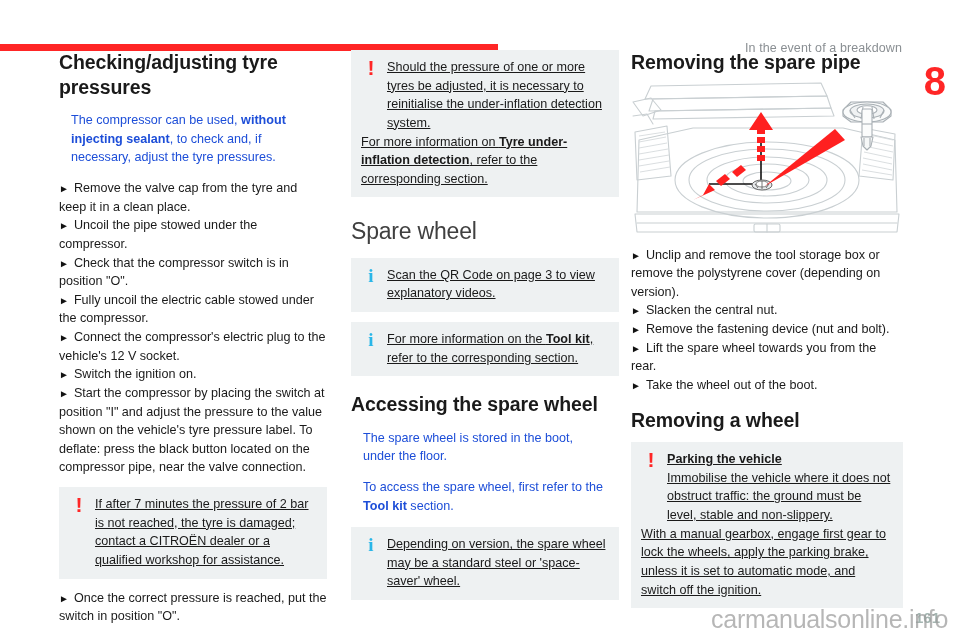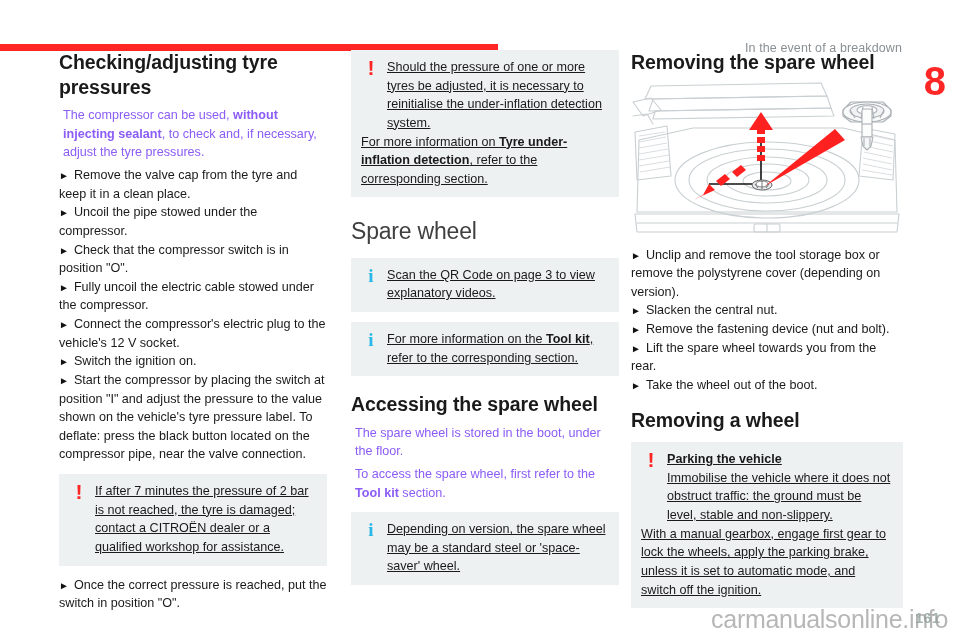--- a/index.html
+++ b/index.html
@@ -79,22 +79,22 @@
   h2.grey-title {
     font-size: 23px;
     font-weight: normal;
     color: #404040;
     margin: 22px 0 13px 0;
     line-height: 1.1;
     letter-spacing: -0.2px;
   }
   p.body {
     font-size: 12.6px;
-    color: #8b5cf6;
-    margin: 4px;
+    color: #1d4ed8;
+    margin: 12px;
     line-height: 1.48;
     text-align: left;
   }
   p.body + p.body { margin-top: 0; }
   .b { font-weight: bold; }
 
   ul.steps {
     list-style: none;
     margin: 0;
     padding: 0;
@@ -261,21 +261,21 @@
     <p class="body">The spare wheel is stored in the boot, under the floor.</p>
     <p class="body"><span>To access the spare wheel, first refer to the </span><span class="b">Tool kit</span><span> section.</span></p>
 
     <div class="callout">
       <span class="ico info-ico">i</span>
       <span class="ctext">Depending on version, the spare wheel may be a standard steel or 'space-saver' wheel.</span>
     </div>
   </div>
 
   <div class="col col-3">
-    <h1 class="sec-title" style="margin-bottom:5px;">Removing the spare wheel</h1>
+    <h1 class="sec-title" style="margin-bottom:5px;">Removing the spare pipe</h1>
 
     <div class="figure">
       <svg width="272" height="158" viewBox="0 0 272 158" xmlns="http://www.w3.org/2000/svg">
         <g fill="none" stroke="#c9cfd2" stroke-width="1.1" stroke-linejoin="round" stroke-linecap="round">
 
           <path d="M20 6 L190 3 L196 16 L14 19 Z"></path>
           <path d="M22 19 L196 16 L200 28 L18 31 Z"></path>
           <path d="M24 31 L200 28 L203 36 L22 39 Z"></path>
 
           <path d="M2 22 L20 18 L30 30 L12 36 Z"></path>

